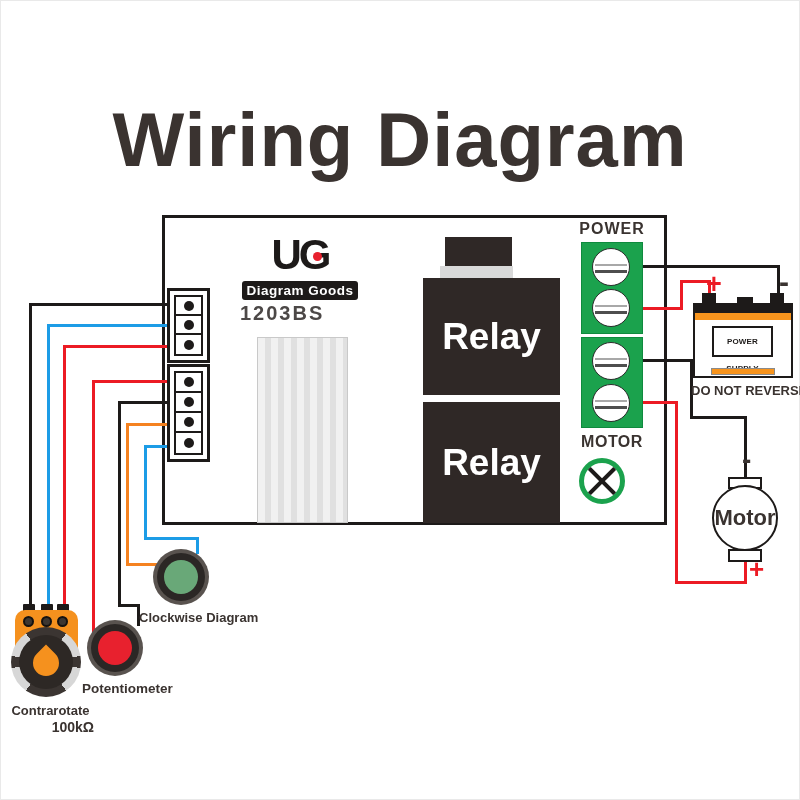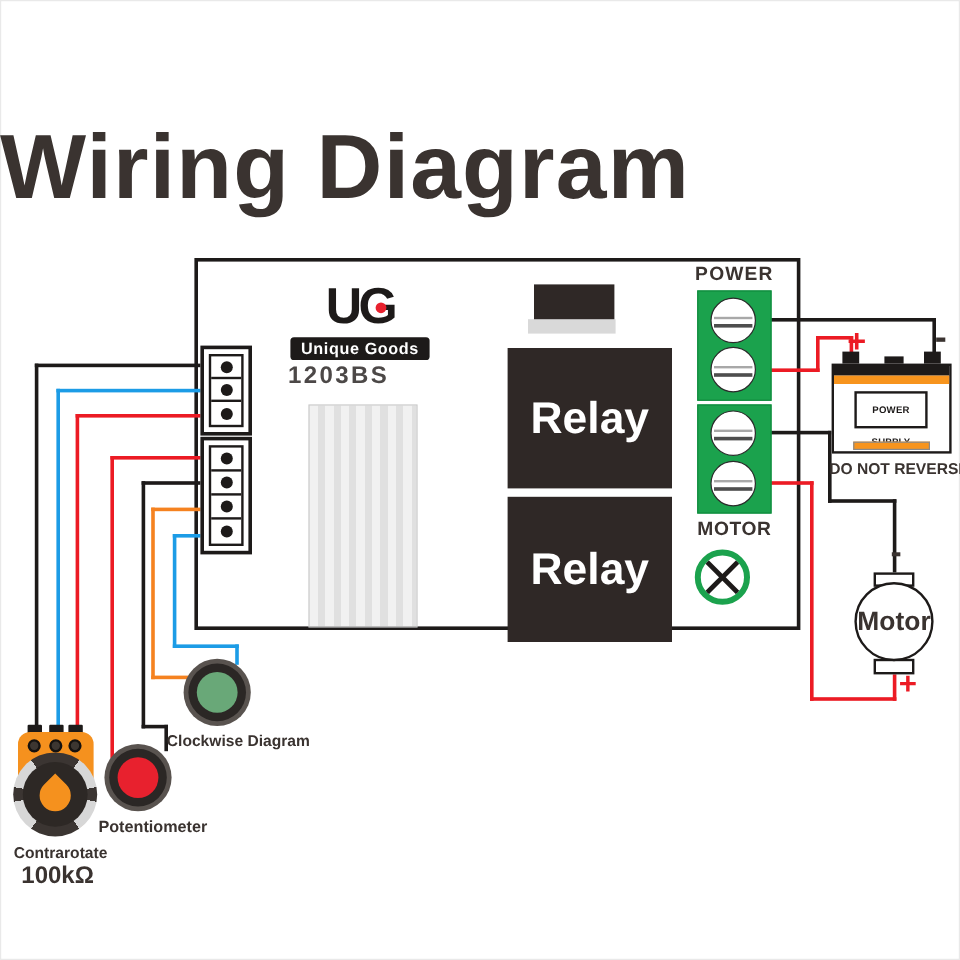--- a/index.html
+++ b/index.html
@@ -4,21 +4,21 @@
 <style>
   :root{
     --text-dark:#3a3330; --wire-black:#1d1a19; --wire-red:#ec1b24; --wire-blue:#1c9ce6;
     --wire-orange:#f58220; --terminal-green:#1ba24d; --relay-dark:#2f2826;
     --battery-orange:#f7941d; --pot-orange:#f5911e; --button-green:#69a878; --button-red:#e8212e;
   }
   *{margin:0;padding:0;box-sizing:border-box;}
   body{background:#fff;font-family:"Liberation Sans",sans-serif;}
   .stage{position:relative;width:800px;height:800px;background:#ffffff;overflow:hidden;
          box-shadow:inset 0 0 0 1px #e9e9e9;font-family:"Liberation Sans",sans-serif;}
-  .title{position:absolute;top:96px;left:0;width:800px;
+  .title{position:absolute;top:96px;left:0;width:800px;text-align:center;
          font-size:76px;font-weight:900;letter-spacing:1px;color:var(--text-dark);}
   .seg{position:absolute;display:block;}
   .h{height:3px;} .v{width:3px;}
   .c-black{background:var(--wire-black);} .c-red{background:var(--wire-red);}
   .c-blue{background:var(--wire-blue);} .c-orange{background:var(--wire-orange);}
   .board{position:absolute;left:162px;top:215px;width:505px;height:310px;
          border:3px solid var(--wire-black);background:#fff;}
   .conn{position:absolute;left:167px;border:3px solid var(--wire-black);background:#fff;padding:4px;}
   .conn-inner{border:2px solid var(--wire-black);display:flex;flex-direction:column;}
   .cell{width:25px;display:flex;align-items:center;justify-content:center;
@@ -30,21 +30,21 @@
   .ug-dot{position:absolute;left:313px;top:252px;width:9px;height:9px;border-radius:50%;background:#e8212e;}
   .brand-badge{position:absolute;left:242px;top:281px;width:116px;height:19px;border-radius:3px;
                background:#1d1a19;color:#fff;font-size:13.5px;font-weight:700;text-align:center;
                line-height:19px;letter-spacing:0.5px;}
   .model{position:absolute;left:240px;top:302px;width:120px;text-align:left;font-size:20px;
          font-weight:800;letter-spacing:2px;color:#4c4847;}
   .heatsink{position:absolute;left:257px;top:337px;width:91px;height:186px;
             border:1.5px solid #c9c9c9;
             background:repeating-linear-gradient(to right,#f1f1f1 0 7px,#e0e0e0 7px 13px);}
   .relay{position:absolute;left:423px;width:137px;background:var(--relay-dark);color:#fff;
-         font-size:37px;font-weight:700;text-align:center;margin-top:12px;}
+         font-size:37px;font-weight:700;text-align:center;}
   .relay-tab{position:absolute;left:445px;top:237px;width:67px;height:30px;background:var(--relay-dark);}
   .relay-band{position:absolute;left:440px;top:266px;width:73px;height:12px;background:#d9d9d9;}
   .gblock{position:absolute;left:581px;width:62px;background:var(--terminal-green);
           border:1px solid #0f8a3e;}
   .terminal{position:absolute;left:592px;width:38px;height:38px;border-radius:50%;background:#fff;
             border:1.5px solid #2b2b2b;overflow:hidden;}
   .slot-a{position:absolute;left:2px;right:2px;top:15px;height:2px;background:#a8a8a8;}
   .slot-b{position:absolute;left:2px;right:2px;top:21px;height:2.5px;background:#4e4e4e;}
   .lbl{position:absolute;font-weight:800;color:var(--text-dark);white-space:nowrap;}
   .motor-x{position:absolute;left:579px;top:458px;width:46px;height:46px;border-radius:50%;
@@ -146,21 +146,21 @@
   </div>
   <div>
     <i class="seg h c-red" style="left:626px;top:401px;width:52px;"></i>
     <i class="seg v c-red" style="left:675px;top:401px;height:183px;"></i>
     <i class="seg h c-red" style="left:675px;top:581px;width:72px;"></i>
     <i class="seg v c-red" style="left:744px;top:560px;height:24px;"></i>
   </div>
 
   <div class="ug-logo">UG</div>
   <i class="ug-dot"></i>
-  <div class="brand-badge">Unique Goods</div>
+  <div class="brand-badge">Diagram Goods</div>
   <div class="model">1203BS</div>
 
   <div class="heatsink"></div>
 
   <div class="relay-tab"></div>
   <div class="relay-band"></div>
   <div class="relay" style="top:278px;height:117px;line-height:117px;">Relay</div>
   <div class="relay" style="top:402px;height:121px;line-height:121px;">Relay</div>
 
   <div class="lbl" style="left:577px;top:220px;width:70px;text-align:center;font-size:16px;letter-spacing:1px;">POWER</div>
@@ -256,15 +256,15 @@
   <i class="pot-pin" style="left:57px;"></i>
   <div class="pot-body"></div>
   <i class="pot-dot" style="left:23px;"></i>
   <i class="pot-dot" style="left:41px;"></i>
   <i class="pot-dot" style="left:57px;"></i>
   <div class="pot-knob">
     <i class="pot-disc"></i>
     <i class="pot-drop"></i>
   </div>
   <div class="lbl" style="left:2px;top:703px;width:97px;text-align:center;font-size:13px;">Contrarotate</div>
-  <div class="lbl" style="left:2px;top:719px;width:92px;text-align:center;font-size:20px;">100kΩ</div>
+  <div class="lbl" style="left:2px;top:719px;width:92px;text-align:right;font-size:14px;">100kΩ</div>
 
 </div>
 
 </body></html>

